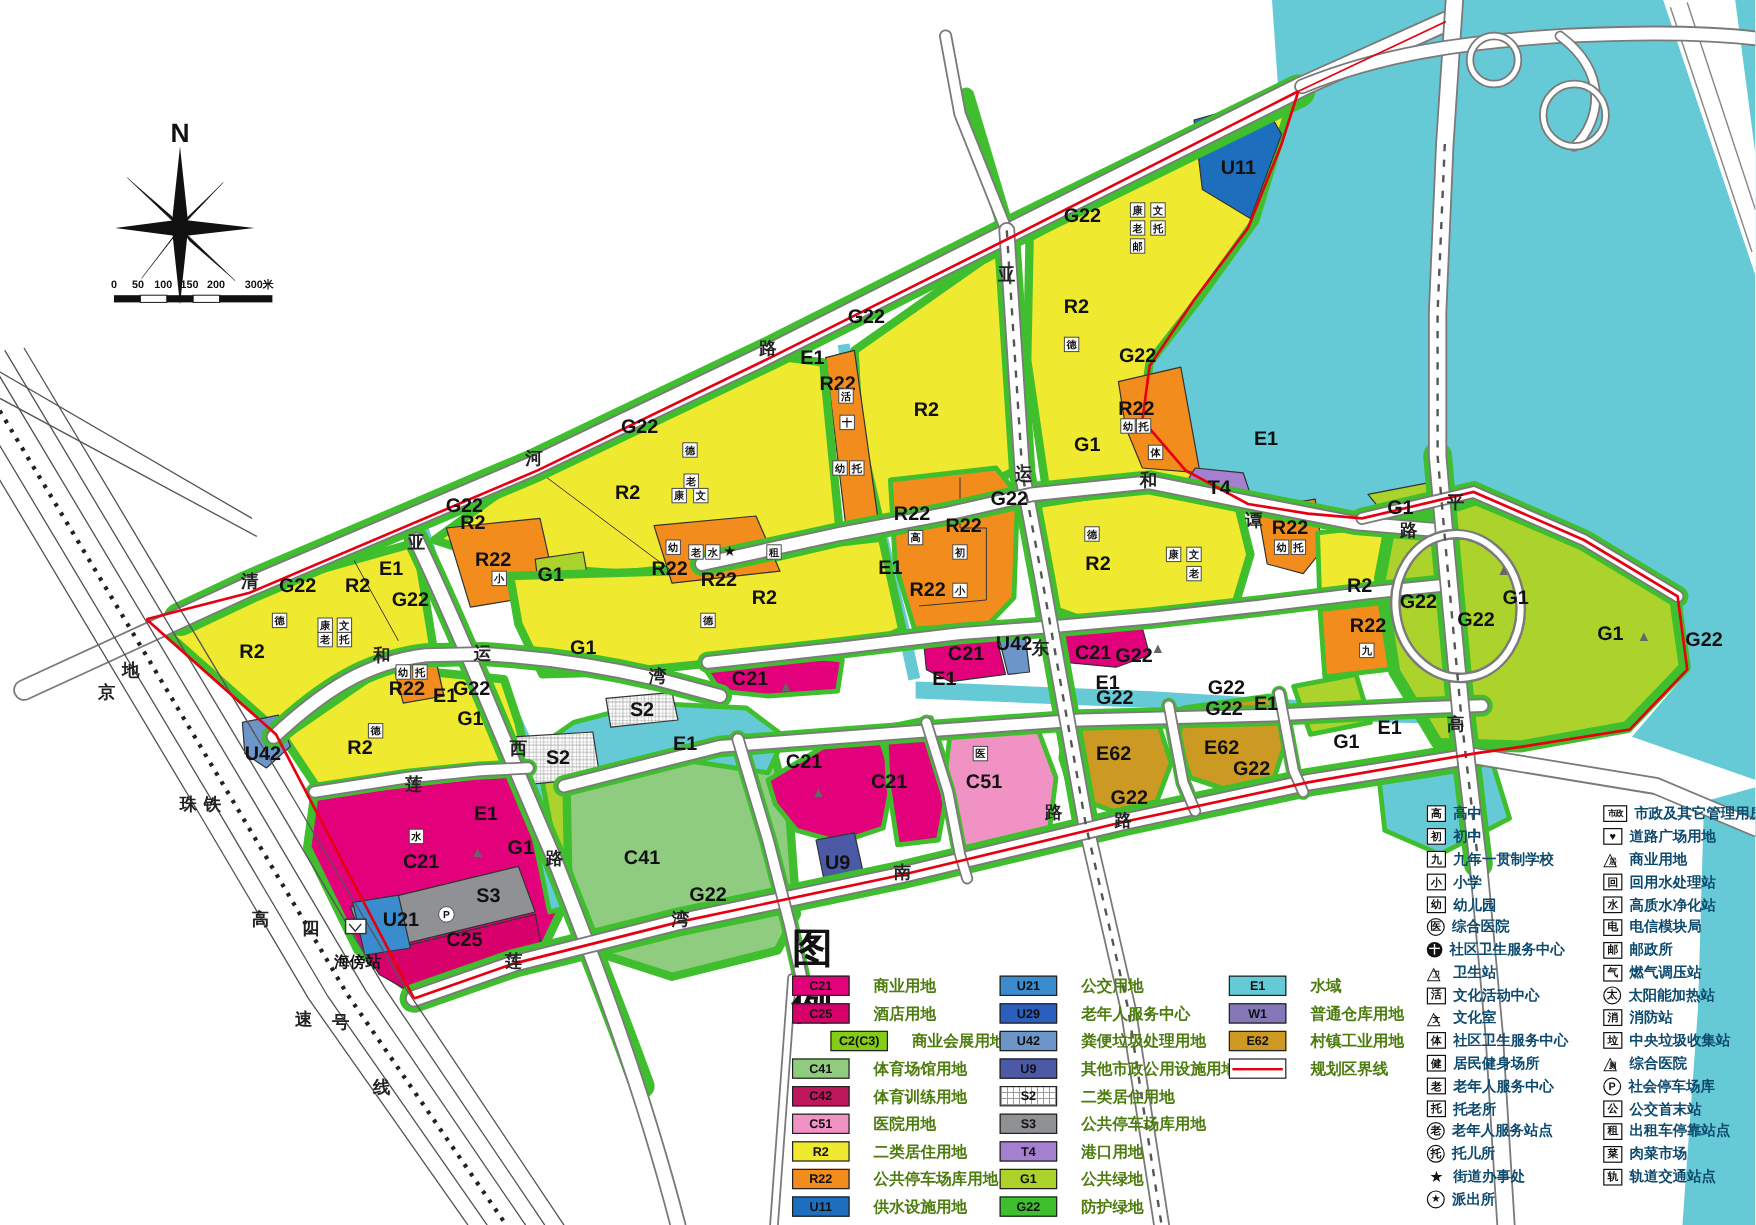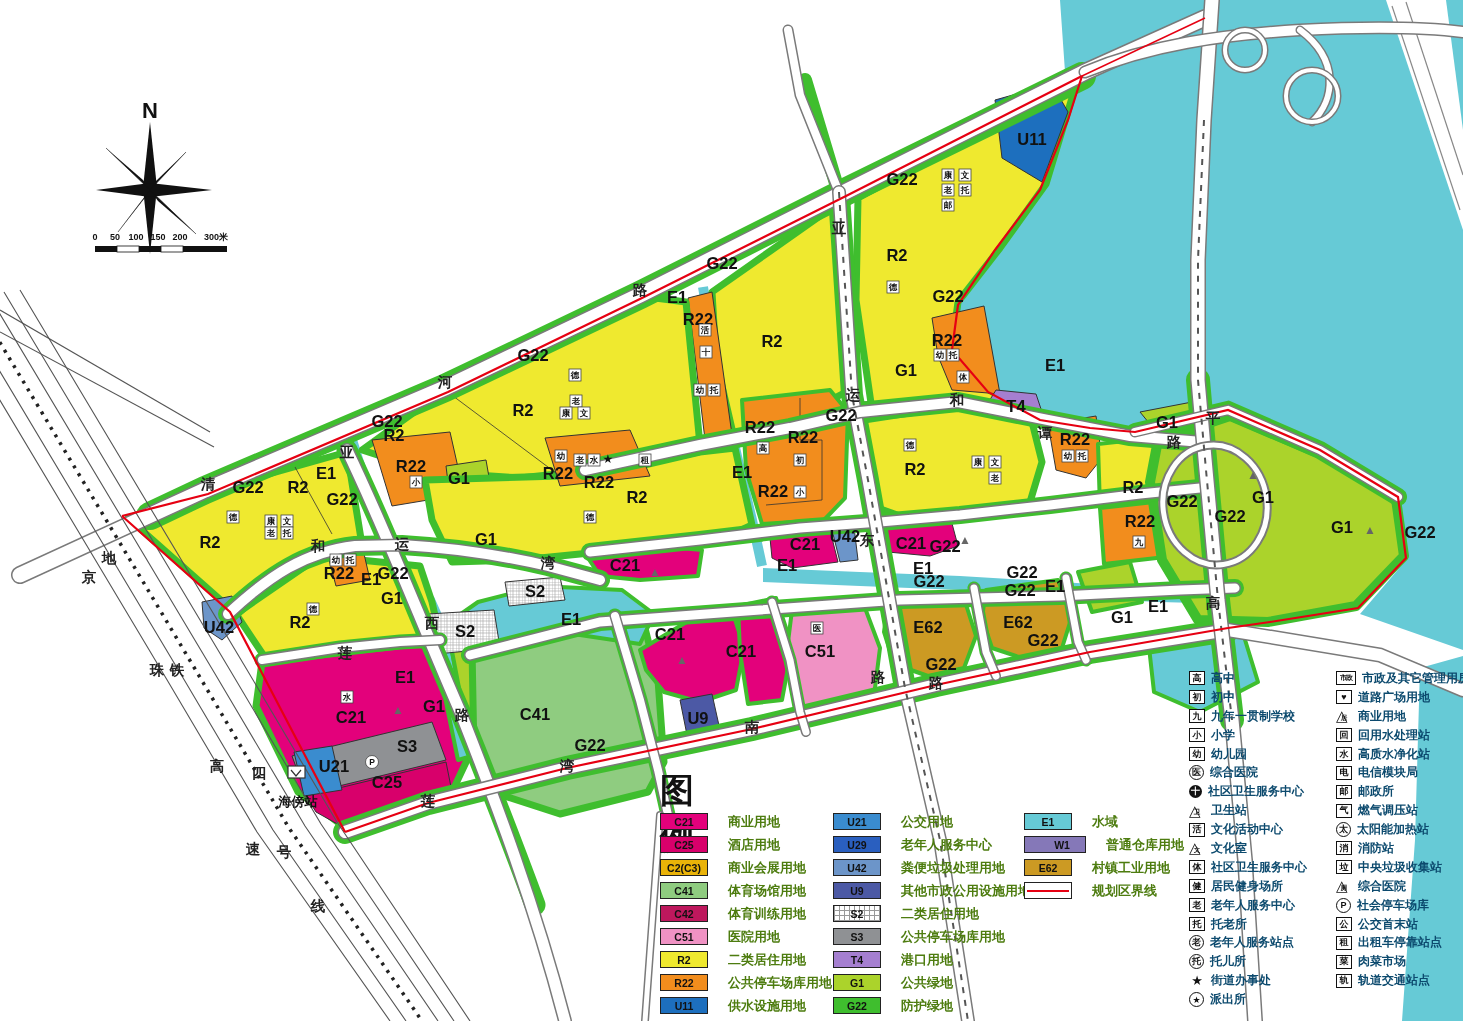--- a/index.html
+++ b/index.html
@@ -494,21 +494,21 @@
   <div class="lg-col lg-col1" id="lg-col1">
         <div class="lg-row">
           <div class="lg-swatch" style="background: rgb(227, 1, 123);">C21</div>
           <span class="lg-label">商业用地</span>
         </div>
         <div class="lg-row">
           <div class="lg-swatch" style="background: rgb(216, 0, 107);">C25</div>
           <span class="lg-label">酒店用地</span>
         </div>
         <div class="lg-row">
-          <div class="lg-swatch" style="background: #eab308;">C2(C3)</div>
+          <div class="lg-swatch" style="background: #84cc16; margin-left: 32px;">C2(C3)</div>
           <span class="lg-label">商业会展用地</span>
         </div>
         <div class="lg-row">
           <div class="lg-swatch" style="background: rgb(143, 204, 128);">C41</div>
           <span class="lg-label">体育场馆用地</span>
         </div>
         <div class="lg-row">
           <div class="lg-swatch" style="background: #be185d;">C42</div>
           <span class="lg-label">体育训练用地</span>
         </div>
@@ -566,21 +566,21 @@
           <div class="lg-swatch" style="background: rgb(63, 190, 46);">G22</div>
           <span class="lg-label">防护绿地</span>
         </div>
       </div>
   <div class="lg-col lg-col3" id="lg-col3">
         <div class="lg-row">
           <div class="lg-swatch" style="background: rgb(102, 202, 214);">E1</div>
           <span class="lg-label">水域</span>
         </div>
         <div class="lg-row">
-          <div class="lg-swatch" style="background: rgb(133, 120, 184); padding-left: 14px;">W1</div>
+          <div class="lg-swatch" style="background: rgb(133, 120, 184);">W1</div>
           <span class="lg-label">普通仓库用地</span>
         </div>
         <div class="lg-row">
           <div class="lg-swatch" style="background: rgb(204, 154, 35);">E62</div>
           <span class="lg-label">村镇工业用地</span>
         </div>
         <div class="lg-row">
           <div class="lg-swatch" style="background: rgb(255, 255, 255);">
             <div class="lg-redline" style="background: rgb(230, 0, 18);"></div>
           </div>

